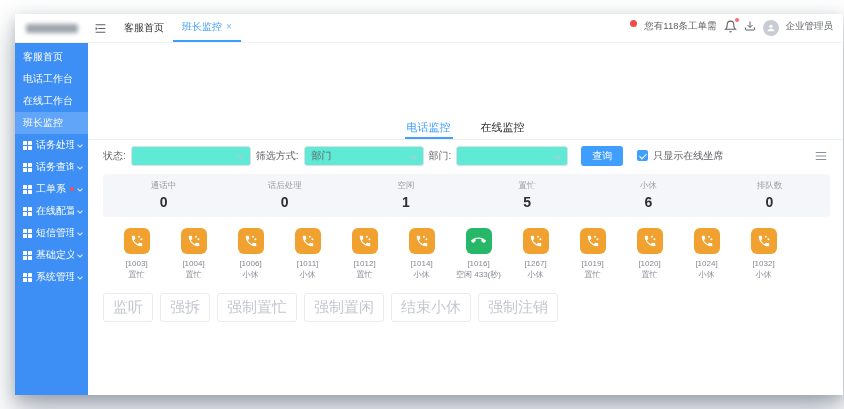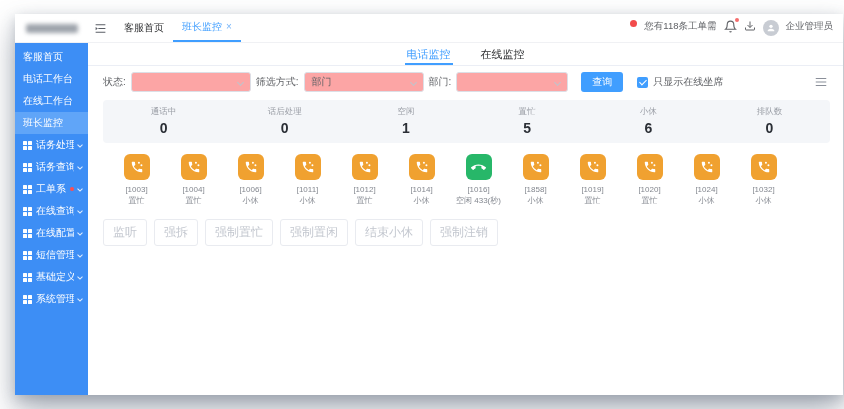--- a/index.html
+++ b/index.html
@@ -30,32 +30,32 @@
   .sidebar { width:73px; background:#3d8ef5; padding-top:3px; flex:0 0 73px; }
   .side-item { height:22px; display:flex; align-items:center; gap:4px; padding:0 6px 0 8px;
     font-size:10px; color:#fff; cursor:pointer; white-space:nowrap; }
   .side-item.active { background:#60a5f8; }
   .side-item .lbl { overflow:hidden; }
   .side-badge { width:4px; height:4px; border-radius:50%; background:#ff4d4f; flex:0 0 4px; }
   .chev { width:4px; height:4px; border-right:1px solid rgba(255,255,255,.85);
     border-bottom:1px solid rgba(255,255,255,.85); transform:rotate(45deg); margin-left:auto; flex:0 0 4px; }
   .gicon { display:flex; flex:0 0 9px; }
 
-  .main { flex:1; background:#fff; display:flex; flex-direction:column; min-width:0; }
+  .main { flex:1; background:#fff; display:flex; flex-direction:column; min-width:0;justify-content:center; }
 
   
   .content-tabs { flex:0 0 23px; border-bottom:1px solid #ebeef5; display:flex;
     justify-content:center; gap:26px; font-size:11px; }
   .ctab { display:flex; align-items:center; padding:0 2px; color:#303133; cursor:pointer; }
   .ctab.active { color:#409eff; box-shadow:inset 0 -2px 0 #409eff; }
 
   
   .filter-row { display:flex; align-items:center; padding:6px 12px 5px 15px; gap:5px;
     font-size:10px; color:#606266; }
-  .sel { height:20px; border:1px solid #dcdfe6; border-radius:3px; background:#fca5a5;
+  .sel { height:20px; border:1px solid #dcdfe6; border-radius:3px; background:#5eead4;
     display:flex; align-items:center; padding:0 7px; color:#606266; cursor:pointer; }
   .sel .schev { width:5px; height:5px; border-right:1px solid #c0c4cc; border-bottom:1px solid #c0c4cc;
     transform:rotate(45deg); margin-left:auto; }
   .sel.w1 { width:120px; } .sel.w2 { width:120px; } .sel.w3 { width:112px; }
   .query-btn { height:20px; padding:0 11px; background:#409eff; color:#fff; border:none;
     border-radius:3px; font-size:10px; margin-left:8px; cursor:pointer; font-family:inherit; }
   .cbox { width:11px; height:11px; background:#409eff; border-radius:2px; margin-left:9px;
     display:flex; align-items:center; justify-content:center; cursor:pointer; }
   .cbox::after { content:""; width:3px; height:6px; border:solid #fff; border-width:0 1.5px 1.5px 0;
     transform:rotate(45deg); margin-bottom:1px; }
@@ -74,21 +74,21 @@
   .agent { width:57px; text-align:center; flex:0 0 57px; }
   .phone { width:26px; height:26px; border-radius:6px; margin:0 auto; display:flex;
     align-items:center; justify-content:center; cursor:pointer; }
   .phone.busy, .phone.break { background:#f0a130; }
   .phone.idle { background:#27b769; }
   .aid { font-size:8px; color:#83878f; margin-top:5px; }
   .astatus { font-size:8px; color:#83878f; margin-top:1px; white-space:nowrap; }
 
   
   .actions { display:flex; gap:7px; padding:13px 0 0 15px; }
-  .act-btn { border:1px solid #e9ebf0; color:#c3c7cf; background:#fff; font-size:12px;
+  .act-btn { border:1px solid #e9ebf0; color:#c3c7cf; background:#fff; font-size:15px;
     padding:4px 9px; border-radius:3px; cursor:not-allowed; font-family:inherit; }
 </style>
 </head>
 <body>
 
 <div class="window">
 
   <header class="topbar">
     <div class="logo-wrap">
       <div class="logo-blur"></div>
@@ -186,32 +186,20 @@
         </div>
         <div class="side-item">
           <span class="gicon">
             <svg width="9" height="9" viewBox="0 0 9 9" fill="#fff">
               <rect width="4" height="4" rx=".5"></rect>
               <rect x="5" width="4" height="4" rx=".5"></rect>
               <rect y="5" width="4" height="4" rx=".5"></rect>
               <rect x="5" y="5" width="4" height="4" rx=".5"></rect>
             </svg>
           </span>
-          <span class="lbl">在线查询</span>
-          <span class="chev"></span>
-        </div>
-        <div class="side-item">
-          <span class="gicon">
-            <svg width="9" height="9" viewBox="0 0 9 9" fill="#fff">
-              <rect width="4" height="4" rx=".5"></rect>
-              <rect x="5" width="4" height="4" rx=".5"></rect>
-              <rect y="5" width="4" height="4" rx=".5"></rect>
-              <rect x="5" y="5" width="4" height="4" rx=".5"></rect>
-            </svg>
-          </span>
           <span class="lbl">在线配置</span>
           <span class="chev"></span>
         </div>
         <div class="side-item">
           <span class="gicon">
             <svg width="9" height="9" viewBox="0 0 9 9" fill="#fff">
               <rect width="4" height="4" rx=".5"></rect>
               <rect x="5" width="4" height="4" rx=".5"></rect>
               <rect y="5" width="4" height="4" rx=".5"></rect>
               <rect x="5" y="5" width="4" height="4" rx=".5"></rect>
@@ -382,21 +370,21 @@
             <div class="astatus">空闲 433(秒)</div>
           </div>
           <div class="agent">
             <div class="phone break">
               <svg width="14" height="14" viewBox="0 0 24 24" fill="#fff">
                 <path d="M6.62 10.79c1.44 2.83 3.76 5.14 6.59 6.59l2.2-2.2c.27-.27.67-.36 1.02-.24 1.12.37 2.33.57 3.57.57.55 0 1 .45 1 1V20c0 .55-.45 1-1 1-9.39 0-17-7.61-17-17 0-.55.45-1 1-1h3.5c.55 0 1 .45 1 1 0 1.25.2 2.45.57 3.57.11.35.03.74-.25 1.02l-2.2 2.2z"></path>
                 <circle cx="15.3" cy="4.8" r="1.7"></circle>
                 <circle cx="19.6" cy="9" r="1.7"></circle>
               </svg>
             </div>
-            <div class="aid">[1858]</div>
+            <div class="aid">[1267]</div>
             <div class="astatus">小休</div>
           </div>
           <div class="agent">
             <div class="phone busy">
               <svg width="14" height="14" viewBox="0 0 24 24" fill="#fff">
                 <path d="M6.62 10.79c1.44 2.83 3.76 5.14 6.59 6.59l2.2-2.2c.27-.27.67-.36 1.02-.24 1.12.37 2.33.57 3.57.57.55 0 1 .45 1 1V20c0 .55-.45 1-1 1-9.39 0-17-7.61-17-17 0-.55.45-1 1-1h3.5c.55 0 1 .45 1 1 0 1.25.2 2.45.57 3.57.11.35.03.74-.25 1.02l-2.2 2.2z"></path>
                 <circle cx="15.3" cy="4.8" r="1.7"></circle>
                 <circle cx="19.6" cy="9" r="1.7"></circle>
               </svg>
             </div>

